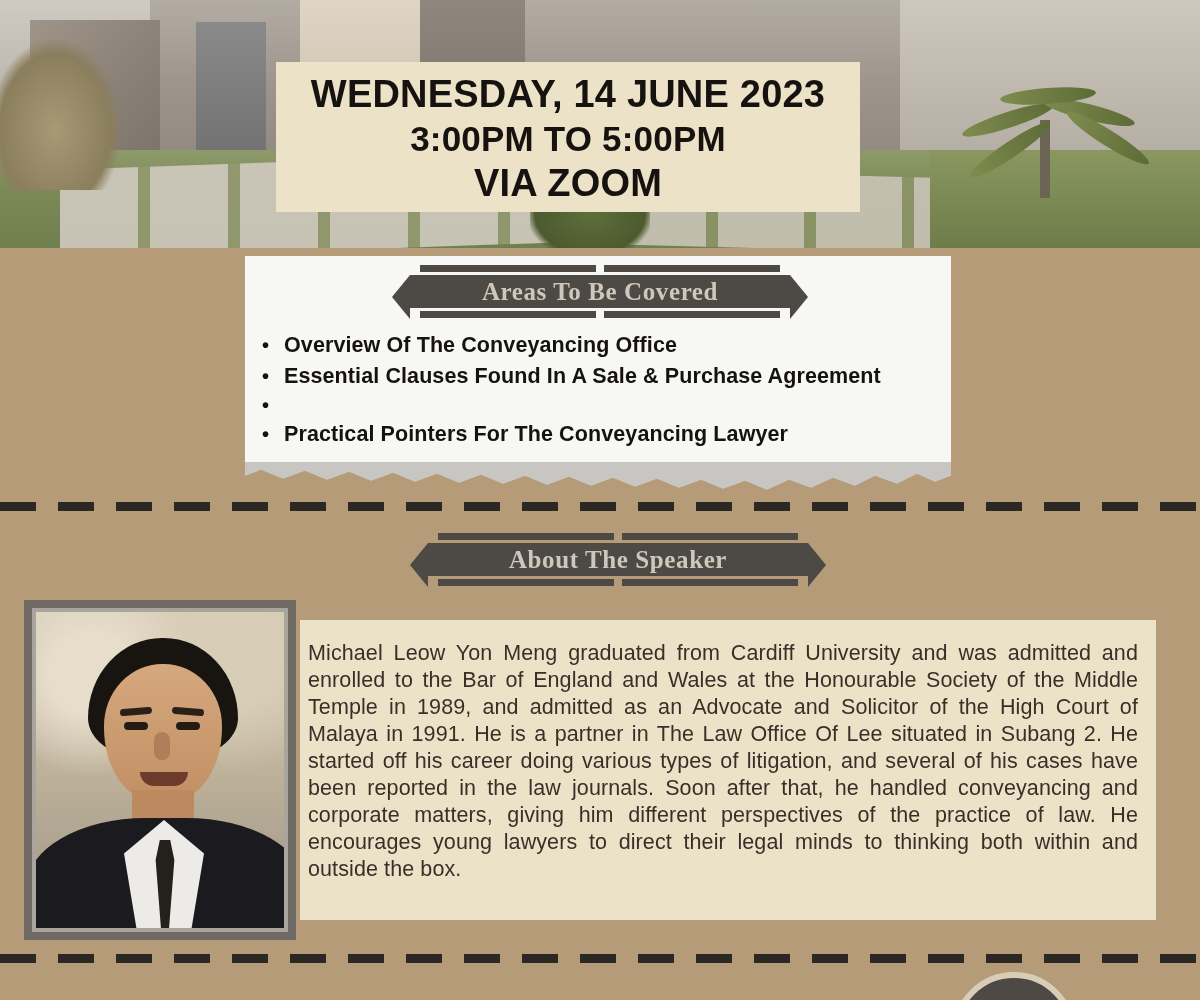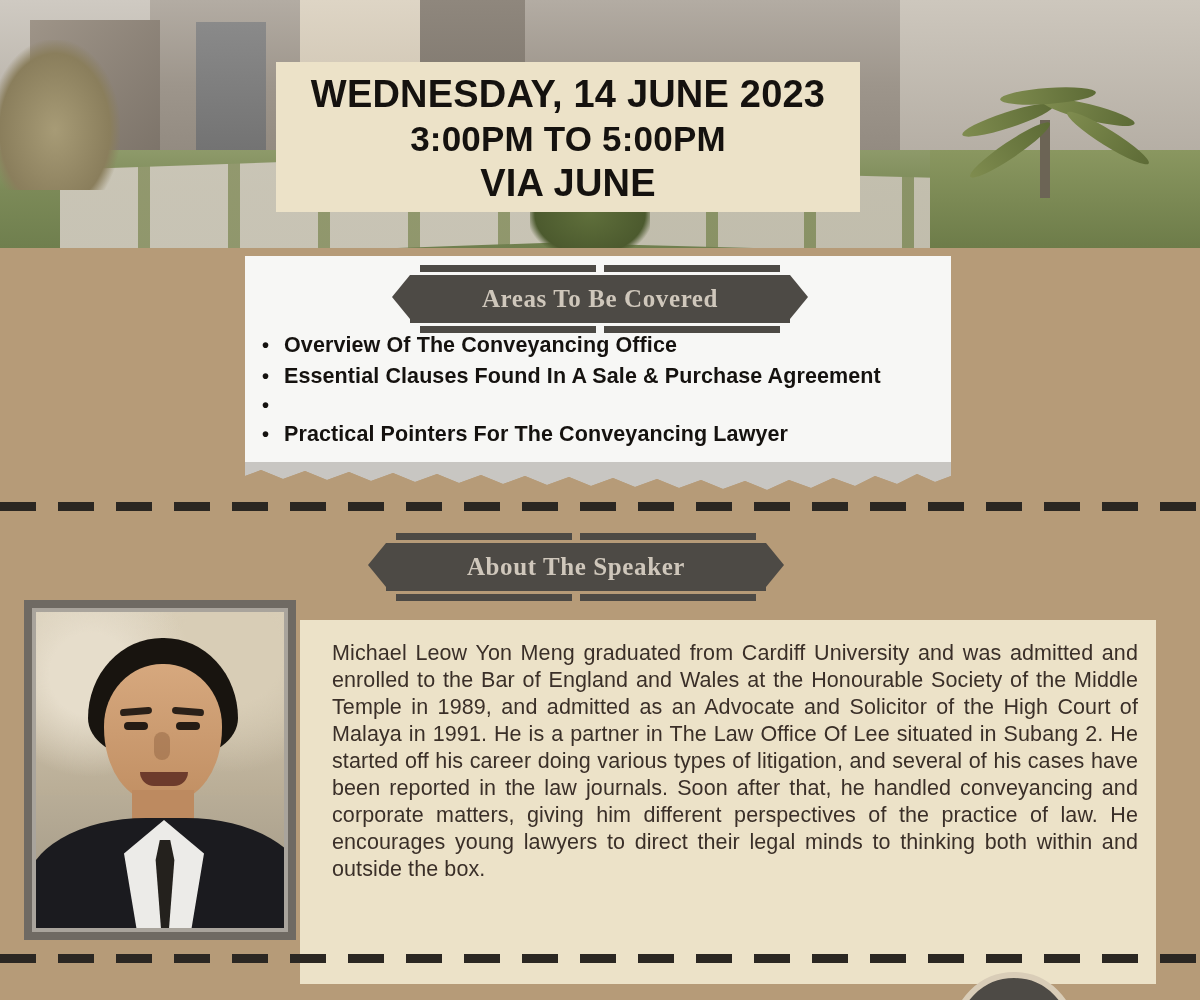--- a/index.html
+++ b/index.html
@@ -150,21 +150,21 @@
   }
   .ribbon-rule-split {
     width: 360px; height: 7px;
     display: flex; gap: 8px;
   }
   .ribbon-rule-split span { height: 7px; background: #4d4a45; }
   .ribbon-rule-split .a { width: 176px; }
   .ribbon-rule-split .b { flex: 1; }
   .ribbon-main {
     position: relative;
-    width: 380px; height: 48px;
+    width: 380px; height: 33px;
     background: #4d4a45;
     color: #cfc7bb;
     display: flex; align-items: center; justify-content: center;
     font-family: "Liberation Serif", serif;
     font-weight: 700;
     font-size: 25px;
     letter-spacing: .6px;
     margin: 3px 0;
   }
   .ribbon-main::before, .ribbon-main::after {
@@ -286,24 +286,24 @@
   .portrait .tie {
     position: absolute; left: 116px; top: 228px; width: 26px; height: 100px;
     background: #24211d;
     clip-path: polygon(30% 0, 70% 0, 86% 20%, 62% 100%, 38% 100%, 14% 20%);
   }
 
   
   .bio-box {
     position: absolute;
     left: 300px; top: 620px;
-    width: 856px; height: 364px;
+    width: 856px; height: 300px;
     background: #ece2c8;
     box-sizing: border-box;
-    padding: 20px 18px 14px 32px;
+    padding: 20px 18px 14px 8px;
   }
   .bio-box p {
     margin: 0;
     color: #3a2f28;
     font-size: 21.5px;
     line-height: 1.255;
     text-align: justify;
     text-justify: inter-word;
     letter-spacing: .1px;
   }
@@ -338,21 +338,21 @@
   <div class="palm-leaf" style="left:960px;top:112px;transform:rotate(-18deg);"></div>
   <div class="palm-leaf" style="left:1040px;top:104px;transform:rotate(14deg);"></div>
   <div class="palm-leaf" style="left:1000px;top:88px;transform:rotate(-4deg);"></div>
   <div class="palm-leaf" style="left:1060px;top:130px;transform:rotate(32deg);"></div>
   <div class="palm-leaf" style="left:962px;top:142px;transform:rotate(-34deg);"></div>
 </div>
 
 <div class="date-banner">
   <div class="l1">WEDNESDAY, 14 JUNE 2023</div>
   <div class="l2">3:00PM TO 5:00PM</div>
-  <div class="l3">VIA JUNE</div>
+  <div class="l3">VIA ZOOM</div>
 </div>
 
 <div class="body-bg"></div>
 
 <div class="areas-card"></div>
 
 <div class="torn">
   <svg width="706" height="40" viewBox="0 0 706 40" preserveAspectRatio="none" aria-hidden="true">
     <path d="M0,0 L706,0 L706,14 L690,20 L672,12 L652,22 L630,14 L610,24 L588,16 L566,26 L544,18 L522,28 L500,19 L478,27 L456,18 L434,26 L412,17 L390,25 L368,16 L346,24 L324,15 L302,23 L280,14 L258,22 L236,13 L214,21 L192,12 L170,20 L148,11 L126,19 L104,10 L82,18 L60,9 L38,17 L16,8 L0,14 Z" fill="#c8c6c2"></path>
     <path d="M0,14 L16,8 L38,17 L60,9 L82,18 L104,10 L126,19 L148,11 L170,20 L192,12 L214,21 L236,13 L258,22 L280,14 L302,23 L324,15 L346,24 L368,16 L390,25 L412,17 L434,26 L456,18 L478,27 L500,19 L522,28 L544,18 L566,26 L588,16 L610,24 L630,14 L652,22 L672,12 L690,20 L706,14 L706,40 L0,40 Z" fill="#b69b78"></path>
@@ -384,21 +384,21 @@
     <span class="dot">•</span>
   </li>
   <li>
     <span class="dot">•</span>
     <span>Practical Pointers For The Conveyancing Lawyer</span>
   </li>
 </ul>
 
 <div class="dashed" style="top:502px;"></div>
 
-<div class="ribbon-wrap" style="left:386px; top:533px;">
+<div class="ribbon-wrap" style="left:428px; top:533px;">
   <div class="ribbon-rule-split">
     <span class="a"></span>
       <span class="b"></span>
   </div>
   <div class="ribbon-main">About The Speaker</div>
   <div class="ribbon-rule-split">
     <span class="a"></span>
       <span class="b"></span>
   </div>
 </div>

